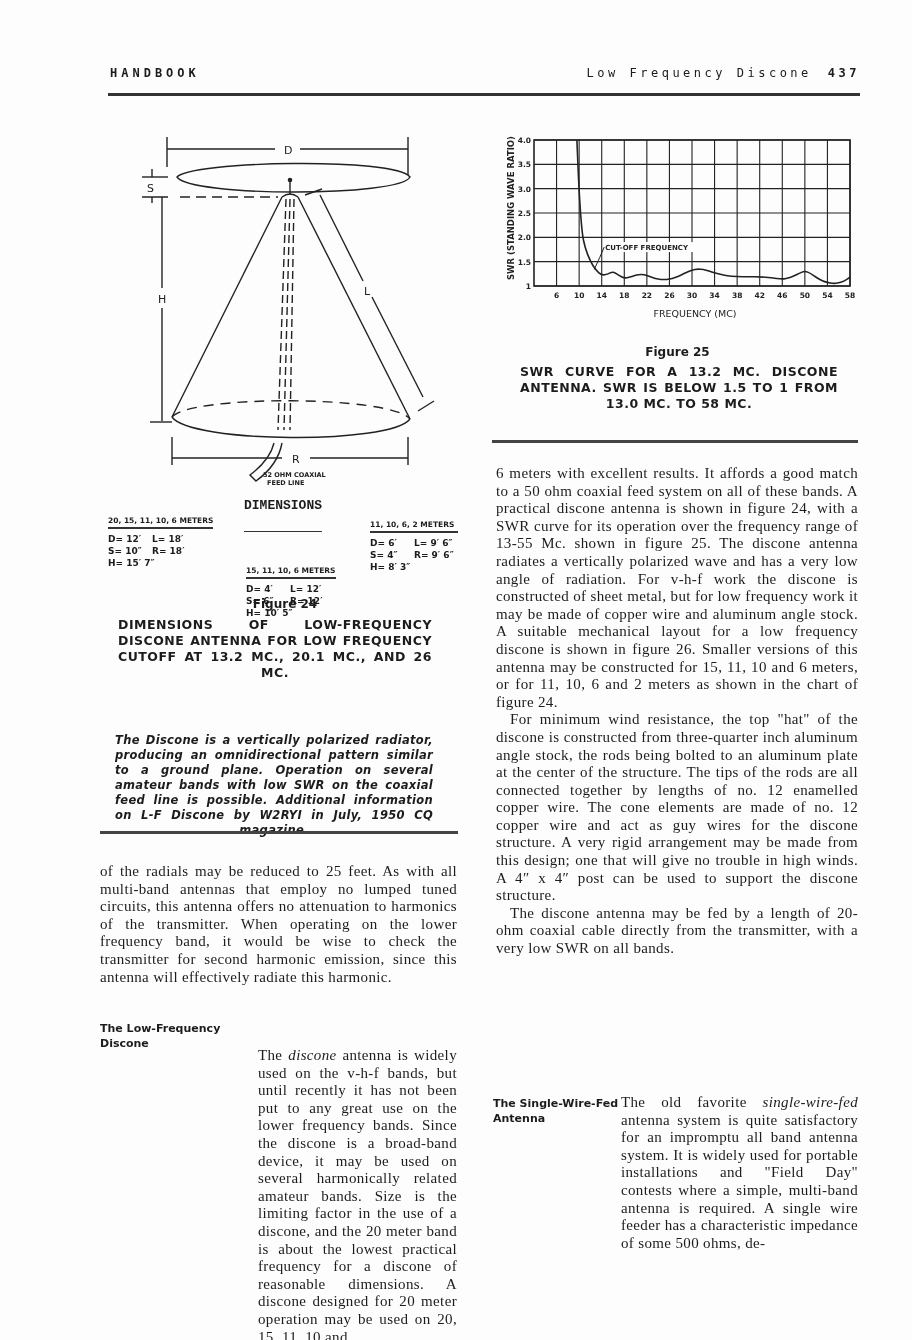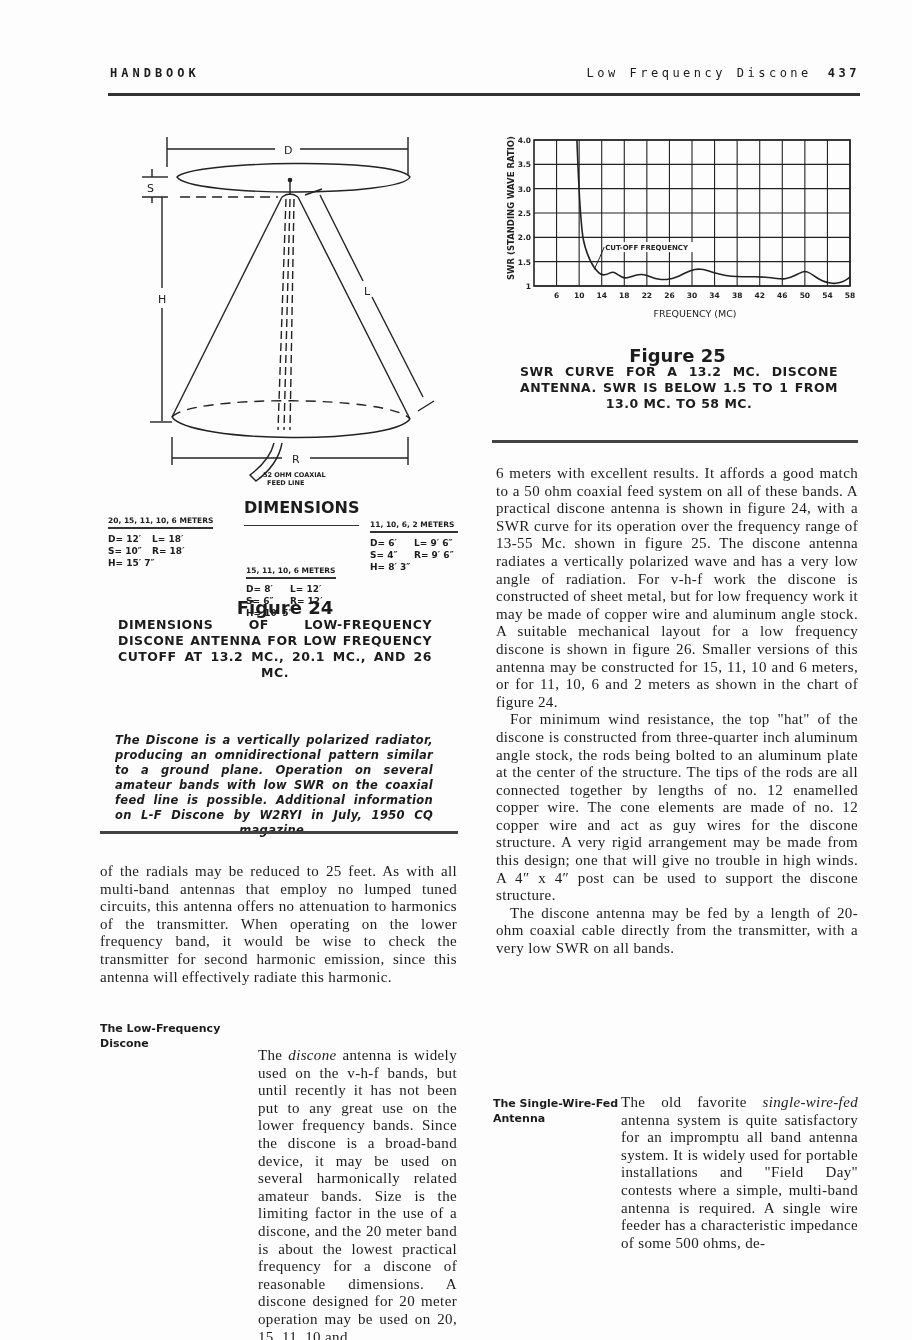--- a/index.html
+++ b/index.html
@@ -3,21 +3,21 @@
 <meta charset="utf-8">
 <style>
   html, body { margin: 0; padding: 0; background: #fdfdfd; }
   body { width: 912px; height: 1340px; position: relative; overflow: hidden; color: #1c1c1c; font-family: "Liberation Serif", serif; }
   .abs { position: absolute; }
   .hdr { font-family: "DejaVu Sans Mono", monospace; font-weight: bold; font-size: 12px; letter-spacing: 4px; top: 66px; }
   #hdr-left { left: 110px; }
   #hdr-right { right: 52px; font-weight: normal; letter-spacing: 3.5px; }
   #hdr-right b { font-weight: bold; margin-left: 16px; }
   .rule-top { left: 108px; top: 93px; width: 752px; height: 3px; background: #333; }
-  .caption-title { font-family: "DejaVu Sans", sans-serif; font-weight: bold; font-size: 18px; text-align: center; }
+  .caption-title { font-family: "DejaVu Sans", sans-serif; font-weight: bold; font-size: 12px; text-align: center; }
   .caption-body { font-family: "DejaVu Sans", sans-serif; font-weight: bold; font-size: 12.5px; line-height: 16px; letter-spacing: 0.5px; text-align: justify; text-align-last: center; }
   .caption-ital { font-family: "DejaVu Sans", sans-serif; font-style: italic; font-weight: bold; font-size: 11.5px; line-height: 15px; text-align: justify; text-align-last: center; letter-spacing: 0.3px; }
   .body-text { font-family: "Liberation Serif", serif; font-size: 15px; line-height: 17.6px; text-align: justify; letter-spacing: 0.35px; }
   .body-text p { margin: 0; }
   .indent { text-indent: 14px; }
   .sidehead { font-family: "DejaVu Sans", sans-serif; font-weight: bold; font-size: 11px; line-height: 15px; }
   .dimtable { font-family: "DejaVu Sans", sans-serif; font-weight: bold; font-size: 9.5px; }
   .dimcol { position: absolute; }
   .dimcol .dh { font-size: 7.5px; border-bottom: 2px solid #333; padding-bottom: 2px; margin-bottom: 4px; white-space: nowrap; }
   .dimcol .row { font-size: 9px; line-height: 12px; white-space: nowrap; }
@@ -81,30 +81,30 @@
   <text x="174" y="29" font-size="11" fill="#222">D</text>
   <text x="37" y="67" font-size="11" fill="#222">S</text>
   <text x="48" y="178" font-size="11" fill="#222">H</text>
   <text x="254" y="170" font-size="11" fill="#222">L</text>
   <text x="182" y="338" font-size="11" fill="#222">R</text>
   <text x="153" y="352" font-size="6.5" font-weight="bold" fill="#222">52 OHM COAXIAL</text>
   <text x="157" y="360" font-size="6.5" font-weight="bold" fill="#222">FEED LINE</text>
 </svg>
 
 <div class="abs dimtable" style="left:100px; top:498px; width:370px; height:80px;">
-  <div class="abs" style="left:144px; top:0; font-size:16px; border-bottom:1.5px solid #333; padding-bottom:8px;">DIMENSIONS</div>
+  <div class="abs" style="left:144px; top:0; font-size:13px; border-bottom:1.5px solid #333; padding-bottom:18px;font-family:Liberation Mono, monospace;">DIMENSIONS</div>
   <div class="dimcol" style="left:8px; top:18px;">
     <div class="dh">20, 15, 11, 10, 6 METERS</div>
     <div class="row"><span>D= 12′</span><span>L= 18′</span></div>
     <div class="row"><span>S= 10″</span><span>R= 18′</span></div>
     <div class="row"><span>H= 15′ 7″</span></div>
   </div>
   <div class="dimcol" style="left:146px; top:20px;margin-top:48px;">
     <div class="dh">15, 11, 10, 6 METERS</div>
-    <div class="row"><span>D= 8′</span><span>L= 12′</span></div>
+    <div class="row"><span>D= 4′</span><span>L= 12′</span></div>
     <div class="row"><span>S= 6″</span><span>R= 12′</span></div>
     <div class="row"><span>H= 10′ 5″</span></div>
   </div>
   <div class="dimcol" style="left:270px; top:22px;">
     <div class="dh">11, 10, 6, 2 METERS</div>
     <div class="row"><span>D= 6′</span><span>L= 9′ 6″</span></div>
     <div class="row"><span>S= 4″</span><span>R= 9′ 6″</span></div>
     <div class="row"><span>H= 8′ 3″</span></div>
   </div>
 </div>

